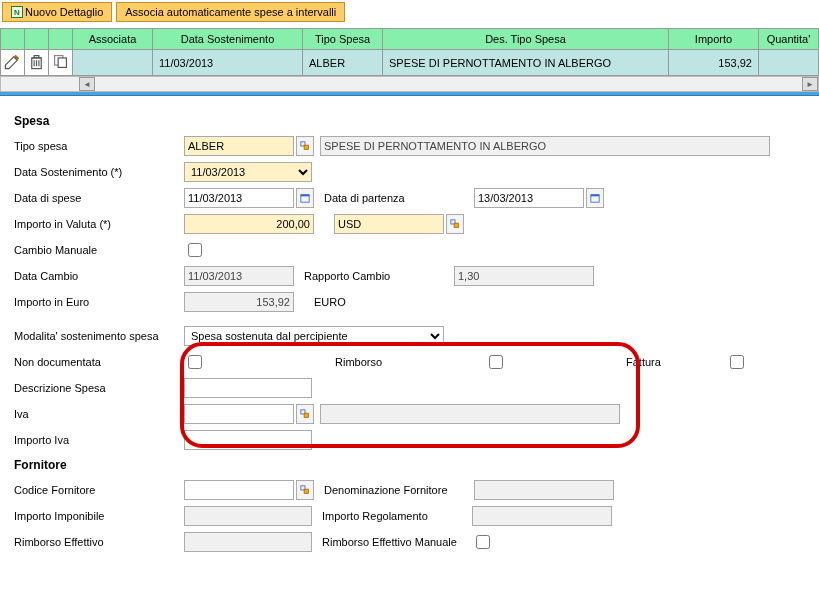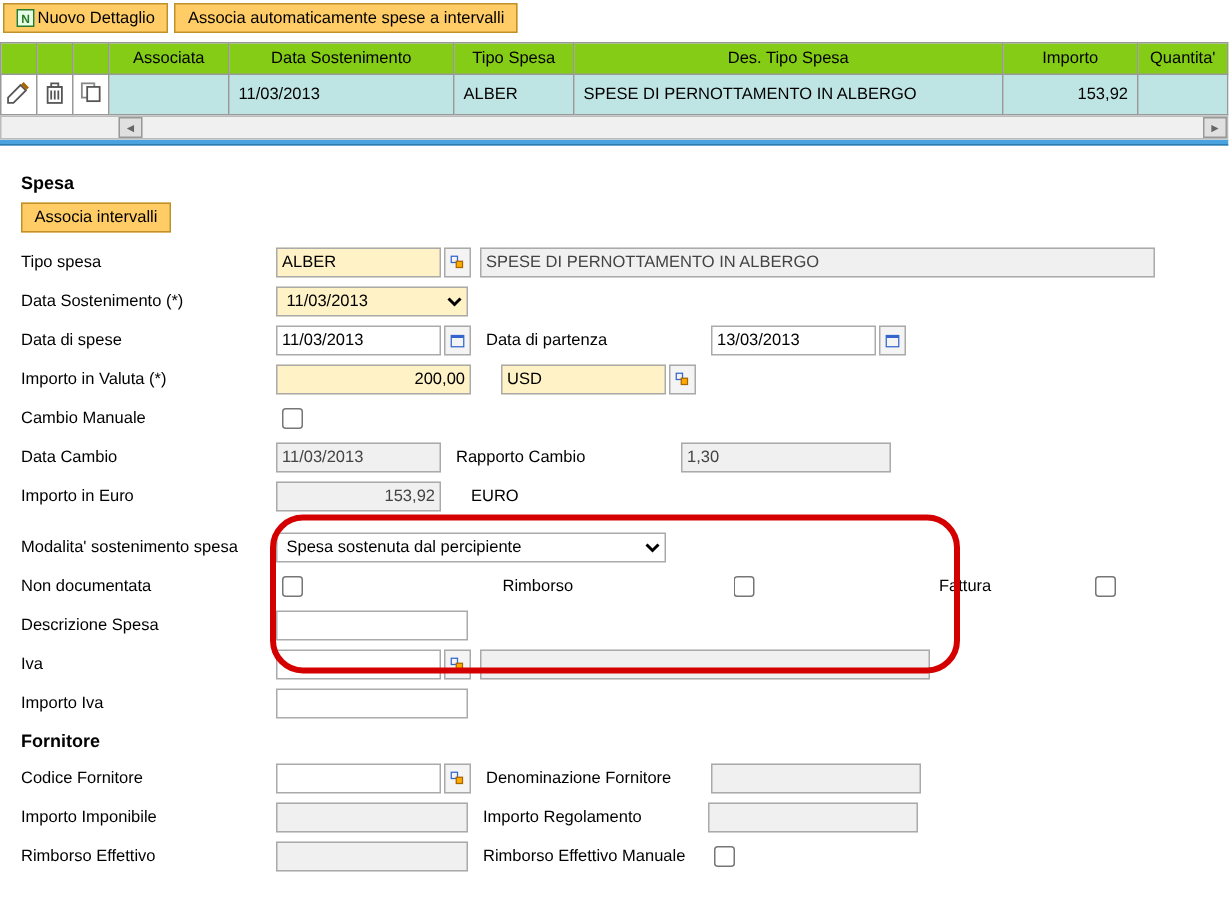--- a/index.html
+++ b/index.html
@@ -34,21 +34,21 @@
     background: #e6ffe6;
   }
   .grid-wrap {
     margin-top: 4px;
   }
   table.grid {
     border-collapse: collapse;
     width: 100%;
   }
   table.grid th {
-    background: #84cc16;
+    background: #86efac;
     border: 1px solid #999;
     padding: 4px 6px;
     font-weight: normal;
     font-size: 11px;
     text-align: center;
   }
   table.grid td {
     border: 1px solid #999;
     padding: 4px 6px;
     background: #bfe4e4;
@@ -207,23 +207,20 @@
     </table>
   <div class="scrollbar-row">
     <span class="left-arrow">◄</span>
     <span class="right-arrow">►</span>
   </div>
   <div class="blue-divider"></div>
 </div>
 
 <div class="form-area" style="position:relative">
   <div class="section-title">Spesa</div>
-  <button class="btn-orange" style="margin-bottom:8px">
-    <span>Associa intervalli</span>
-  </button>
 
   
   <div class="form-row">
     <div class="label">Tipo spesa</div>
     <input type="text" class="req" style="width: 110px;" value="ALBER">
     <span class="lookup-btn">
       <svg viewBox="0 0 12 12">
           <rect x="1" y="1" width="5" height="5" fill="none" stroke="#36c"></rect>
           <rect x="5" y="5" width="5" height="5" fill="#fa0" stroke="#a60"></rect>
         </svg>

